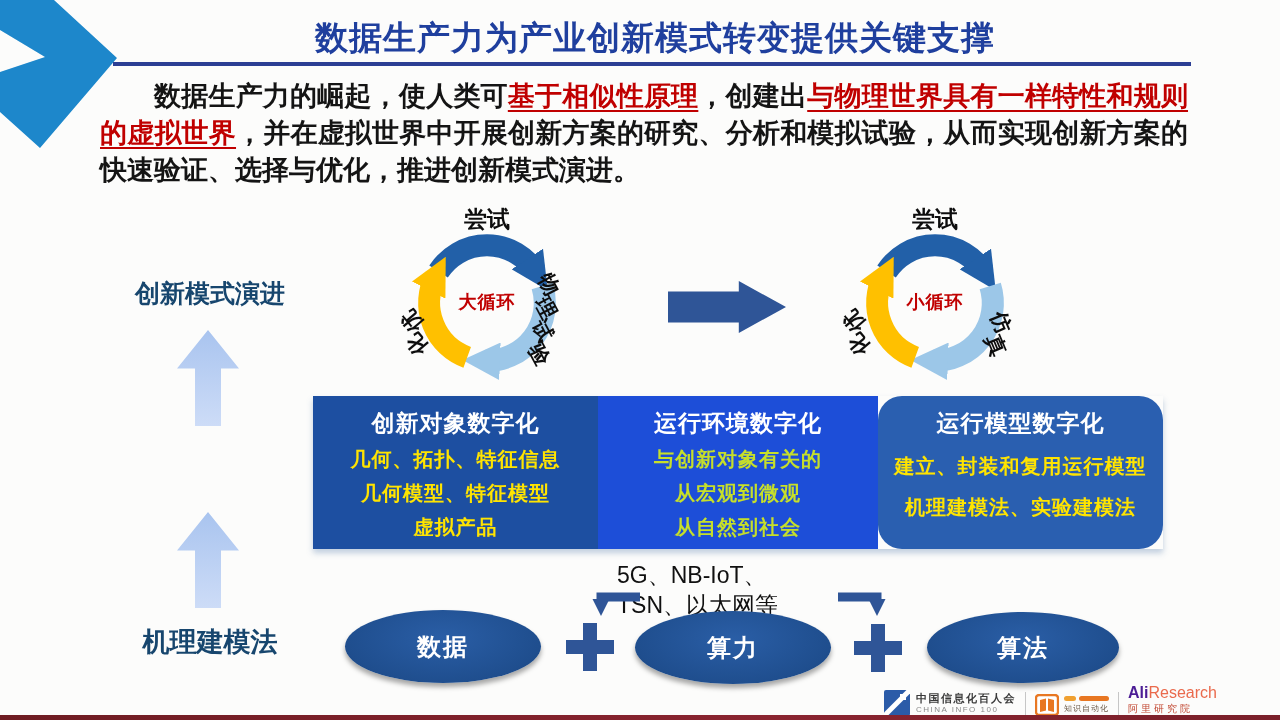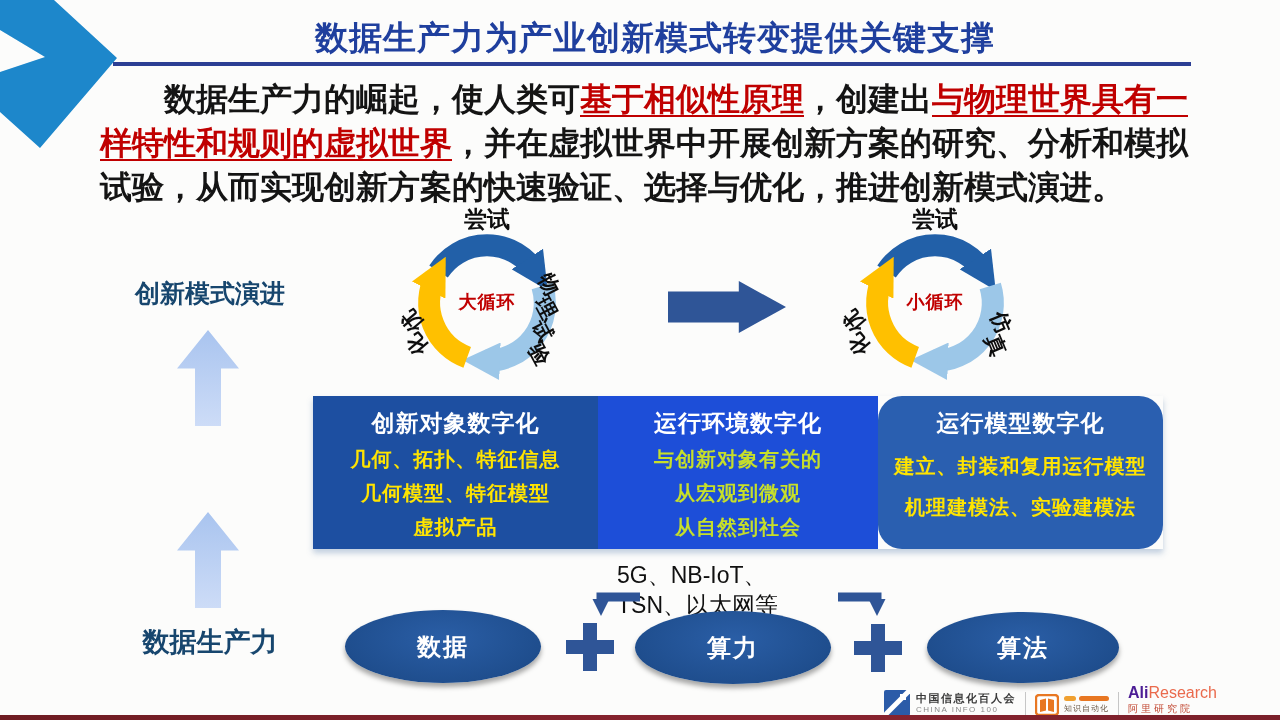--- a/index.html
+++ b/index.html
@@ -15,21 +15,21 @@
   }
   
   #title{
     position:absolute;left:120px;right:90px;top:16px;text-align:center;
     font-size:33px;font-weight:bold;color:#1f3f9e;letter-spacing:1px;
   }
   #title-rule{position:absolute;left:113px;top:62px;width:1078px;height:4px;background:#2c3f94;}
   
   #intro{
     position:absolute;left:100px;top:78px;width:1088px;
-    font-size:32px;line-height:1.37;color:#141414;font-weight:600;
+    font-size:27px;line-height:1.37;color:#141414;font-weight:600;
     text-indent:2em;text-align:justify;
   }
   #intro .em{color:#c00000;font-weight:bold;text-decoration:underline;text-underline-offset:5px;text-decoration-thickness:2px;}
   
   .rail-label{position:absolute;color:#17466e;font-weight:bold;text-align:center;}
   #rail-top{left:100px;top:277px;width:220px;font-size:25px;}
   #rail-mid{left:92px;top:441px;width:236px;font-size:25px;line-height:1.3;}
   #rail-bottom{left:92px;top:624px;width:236px;font-size:27px;}
   .up-arrow{
     position:absolute;width:62px;height:96px;
@@ -129,21 +129,21 @@
   <div id="chevron"></div>
 
   <div id="title">数据生产力为产业创新模式转变提供关键支撑</div>
   <div id="title-rule"></div>
 
   <div id="intro"><span>数据生产力的崛起，使人类可</span><span class="em">基于相似性原理</span><span>，创建出</span><span class="em">与物理世界具有一样特性和规则的虚拟世界</span><span>，并在虚拟世界中开展创新方案的研究、分析和模拟试验，从而实现创新方案的快速验证、选择与优化，推进创新模式演进。</span></div>
 
   <div id="rail-top" class="rail-label">创新模式演进</div>
   <div id="up-arrow-1" class="up-arrow"></div>
   <div id="up-arrow-2" class="up-arrow"></div>
-  <div id="rail-bottom" class="rail-label">数据生产力</div>
+  <div id="rail-bottom" class="rail-label">机理建模法</div>
 
   <svg id="cycle-big-svg" class="cycle-svg" viewBox="0 0 200 200">
     <defs>
       <marker id="mD" viewBox="0 0 10 10" refX="4" refY="5" markerWidth="1.7" markerHeight="1.7" orient="auto">
           <path d="M0,0 L10,5 L0,10 Z" fill="#2260a8"></path>
         </marker>
       <marker id="mL" viewBox="0 0 10 10" refX="4" refY="5" markerWidth="1.7" markerHeight="1.7" orient="auto">
           <path d="M0,0 L10,5 L0,10 Z" fill="#9cc7e8"></path>
         </marker>
       <marker id="mY" viewBox="0 0 10 10" refX="4" refY="5" markerWidth="1.7" markerHeight="1.7" orient="auto">

